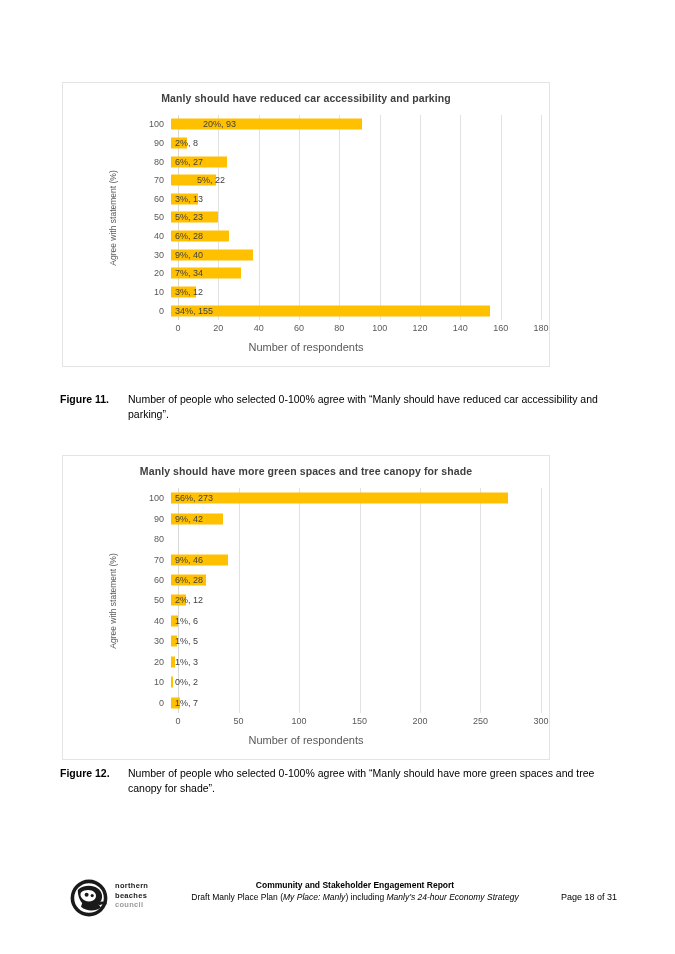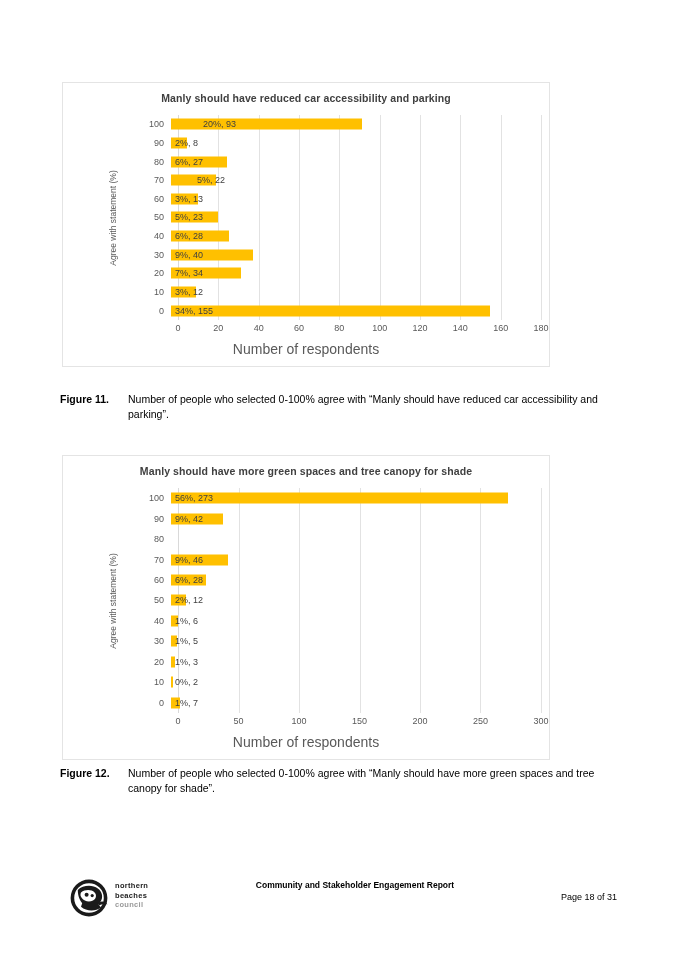--- a/index.html
+++ b/index.html
@@ -62,21 +62,21 @@
 
   .x-axis{position:absolute;left:115px;right:8px;height:16px;}
   #chart1 .x-axis{top:240px;}
   #chart2 .x-axis{top:260px;}
   .x-tick{
     position:absolute;top:0;font-size:9px;color:#595959;
     transform:translateX(-50%);white-space:nowrap;
   }
   .x-axis-title{
     position:absolute;left:0;right:0;text-align:center;
-    font-size:14px;color:#595959;
+    font-size:11px;color:#595959;
   }
   #chart1 .x-axis-title{top:258px;}
   #chart2 .x-axis-title{top:278px;}
 
   
   .caption{
     position:absolute;left:60px;width:553px;font-size:10.5px;
     line-height:14.5px;color:#000;
   }
   #caption1{top:392px;}
@@ -345,18 +345,21 @@
       </svg>
       <div class="logo-words">
         <div>northern</div>
         <div>beaches</div>
         <div>council</div>
       </div>
     </div>
 
     <div class="footer-center">
       <div class="l1">Community and Stakeholder Engagement Report</div>
+      <div class="l2">
+        <span>Draft Manly Place Plan (</span><i>My Place: Manly</i><span>) including </span><i>Manly’s 24-hour Economy</i> <i>Strategy</i>
+      </div>
     </div>
 
     <div class="footer-page">Page 18 of 31</div>
   </div>
 
 </div>
 
 </body></html>

